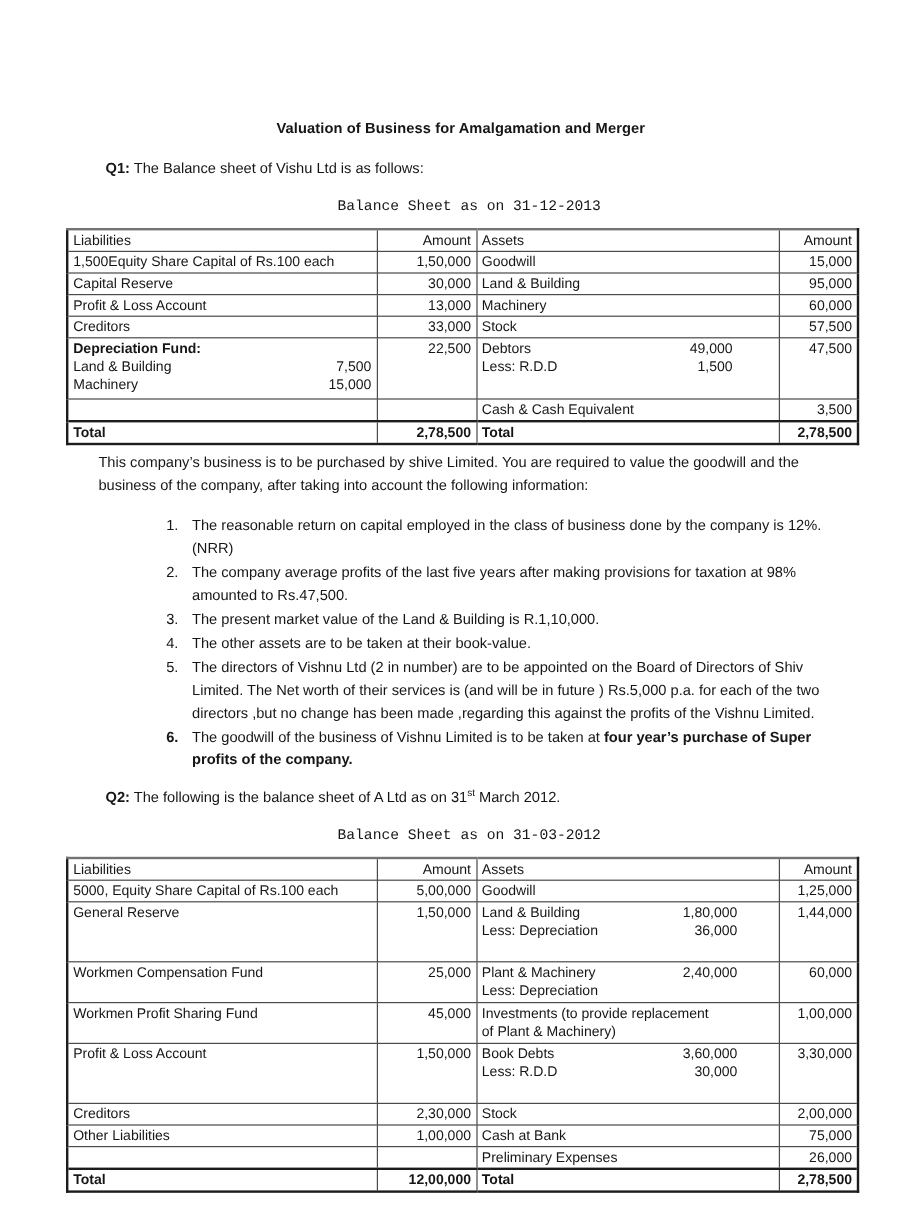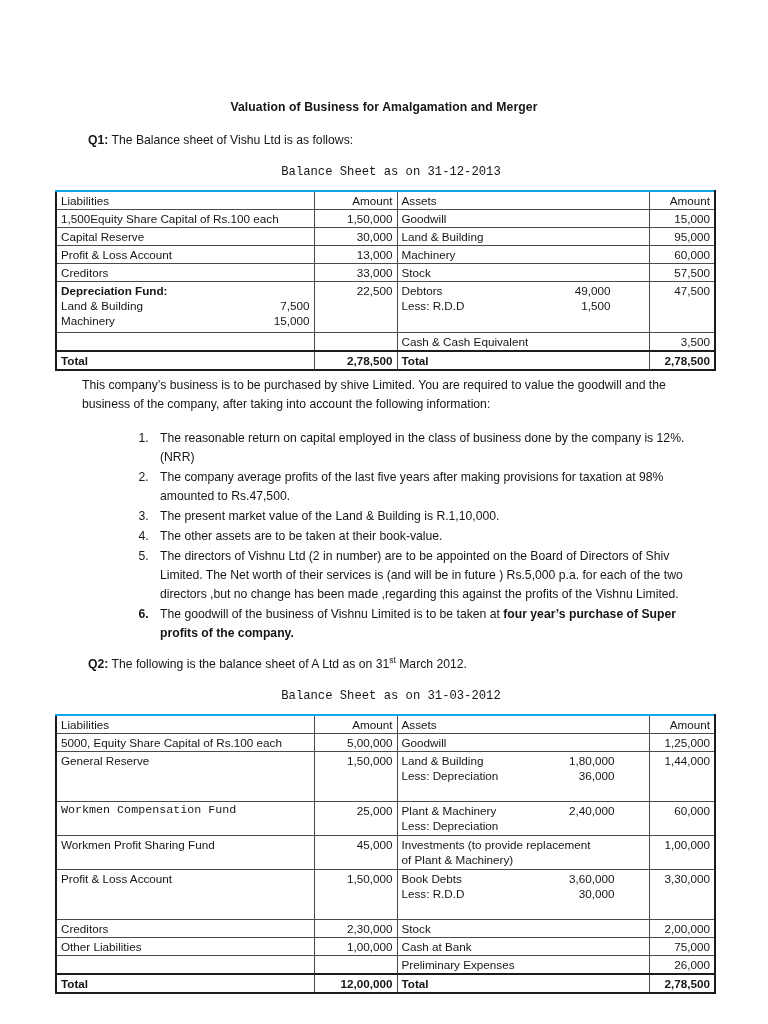--- a/index.html
+++ b/index.html
@@ -47,21 +47,21 @@
     border: 1px solid #4a4a4a;
     padding: 1px 4px 1px 4px;
     vertical-align: top;
     height: 17px;
     line-height: 15px;
     white-space: nowrap;
   }
   table.bs .outer-l { border-left: 2px solid #1c1c1c; }
   table.bs .outer-r { border-right: 2px solid #1c1c1c; }
   table.bs tr.total-row td { border-top: 2px solid #1c1c1c; border-bottom: 2px solid #1c1c1c; font-weight:bold; }
-  table.bs tr.head-row td { border-top: 2px solid #0ea5e9; }
+  table.bs tr.head-row td { border-top: 2px solid #737373; }
 
   .num { text-align:right; }
   .bold { font-weight:bold; }
   .vmid { vertical-align: middle; }
   .vbot { vertical-align: bottom; }
 
   
   .pair { display:flex; justify-content:space-between; }
   .pair .lbl { text-align:left; }
   .pair .amt { text-align:right; }
@@ -235,21 +235,21 @@
           </div>
           <div class="pair pad-in-r2">
             <span class="lbl">Less: Depreciation</span>
             <span class="amt">36,000</span>
           </div>
         </td>
         <td class="num outer-r vmid">1,44,000</td>
       </tr>
 
       <tr>
-        <td class="outer-l" style="height:34px;font-family:Liberation Mono, monospace;">Workmen Compensation Fund</td>
+        <td class="outer-l" style="height:34px;">Workmen Compensation Fund</td>
         <td class="num">25,000</td>
         <td>
           <div class="pair pad-in-r2">
             <span class="lbl">Plant &amp; Machinery</span>
             <span class="amt">2,40,000</span>
           </div>
           <div class="pair pad-in-r2">
             <span class="lbl">Less: Depreciation</span>
             <span class="amt"></span>
           </div>

